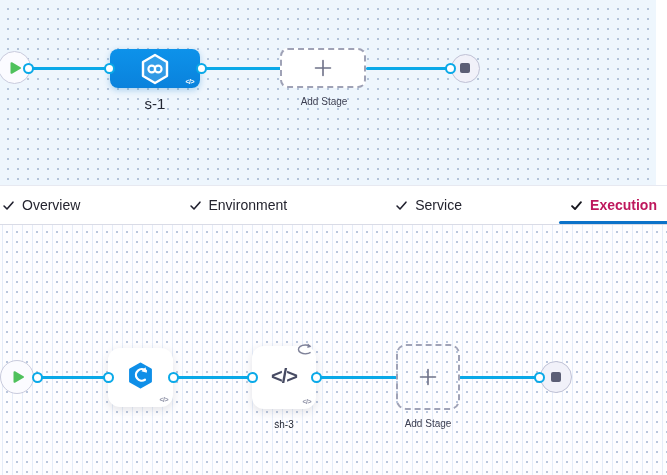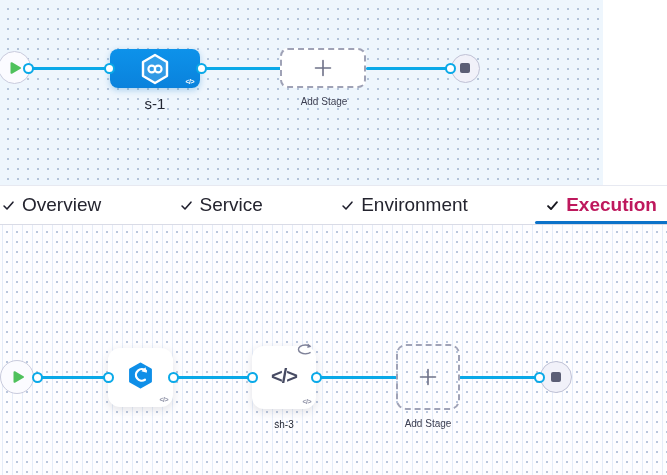--- a/index.html
+++ b/index.html
@@ -3,39 +3,39 @@
 <meta charset="utf-8">
 <style>
   * { box-sizing: border-box; margin: 0; padding: 0; }
   html, body { width: 667px; height: 475px; overflow: hidden; }
   body { font-family: "Liberation Sans", sans-serif; background: #fff; }
 
   .page { position: relative; width: 667px; height: 475px; }
 
   
   .canvas-top {
-    position: relative; width: 603px; height: 185px;
+    position: relative; width: 656px; height: 185px;
     background-color: #eef6fd;
     background-image: radial-gradient(circle, #b3c3d9 1px, transparent 1.15px);
     background-size: 10px 10px;
     background-position: 3px 4px;
   }
 
   
   .tabbar {
     position: relative; width: 667px; height: 40px;
     display: flex; align-items: stretch; justify-content: space-between;
     padding: 0 10px 0 2px;
     background: #ffffff;
     border-top: 1px solid #e7e9f1;
     border-bottom: 1px solid #d9dbe6;
   }
   .tab {
     display: flex; align-items: center; gap: 7px;
-    position: relative; font-size: 19px; color: #24242f; cursor: pointer;
+    position: relative; font-size: 14px; color: #24242f; cursor: pointer;
     white-space: nowrap;
   }
   .tab.active { font-weight: 700; color: #be185d; }
   .tab.active .underline {
     position: absolute; left: -11px; right: -11px; bottom: 0; height: 3px;
     background: #0b72c9; border-radius: 2px;
   }
 
   
   .canvas-bottom {
@@ -165,29 +165,29 @@
           </svg>
       </span>
       <span>Overview</span>
     </div>
     <div class="tab">
       <span style="display:flex;">
         <svg width="13" height="13" viewBox="0 0 14 14">
             <path d="M2.2 7.6 L5.4 10.8 L11.8 3.4" fill="none" stroke="#20202e" stroke-width="1.7" stroke-linecap="round" stroke-linejoin="round"></path>
           </svg>
       </span>
+      <span>Environment</span>
+    </div>
+    <div class="tab">
+      <span style="display:flex;">
+        <svg width="13" height="13" viewBox="0 0 14 14">
+            <path d="M2.2 7.6 L5.4 10.8 L11.8 3.4" fill="none" stroke="#20202e" stroke-width="1.7" stroke-linecap="round" stroke-linejoin="round"></path>
+          </svg>
+      </span>
       <span>Service</span>
-    </div>
-    <div class="tab">
-      <span style="display:flex;">
-        <svg width="13" height="13" viewBox="0 0 14 14">
-            <path d="M2.2 7.6 L5.4 10.8 L11.8 3.4" fill="none" stroke="#20202e" stroke-width="1.7" stroke-linecap="round" stroke-linejoin="round"></path>
-          </svg>
-      </span>
-      <span>Environment</span>
     </div>
     <div class="tab active">
       <span style="display:flex;">
         <svg width="13" height="13" viewBox="0 0 14 14">
             <path d="M2.2 7.6 L5.4 10.8 L11.8 3.4" fill="none" stroke="#17171f" stroke-width="2" stroke-linecap="round" stroke-linejoin="round"></path>
           </svg>
       </span>
       <span>Execution</span>
       <span class="underline"></span>
     </div>

